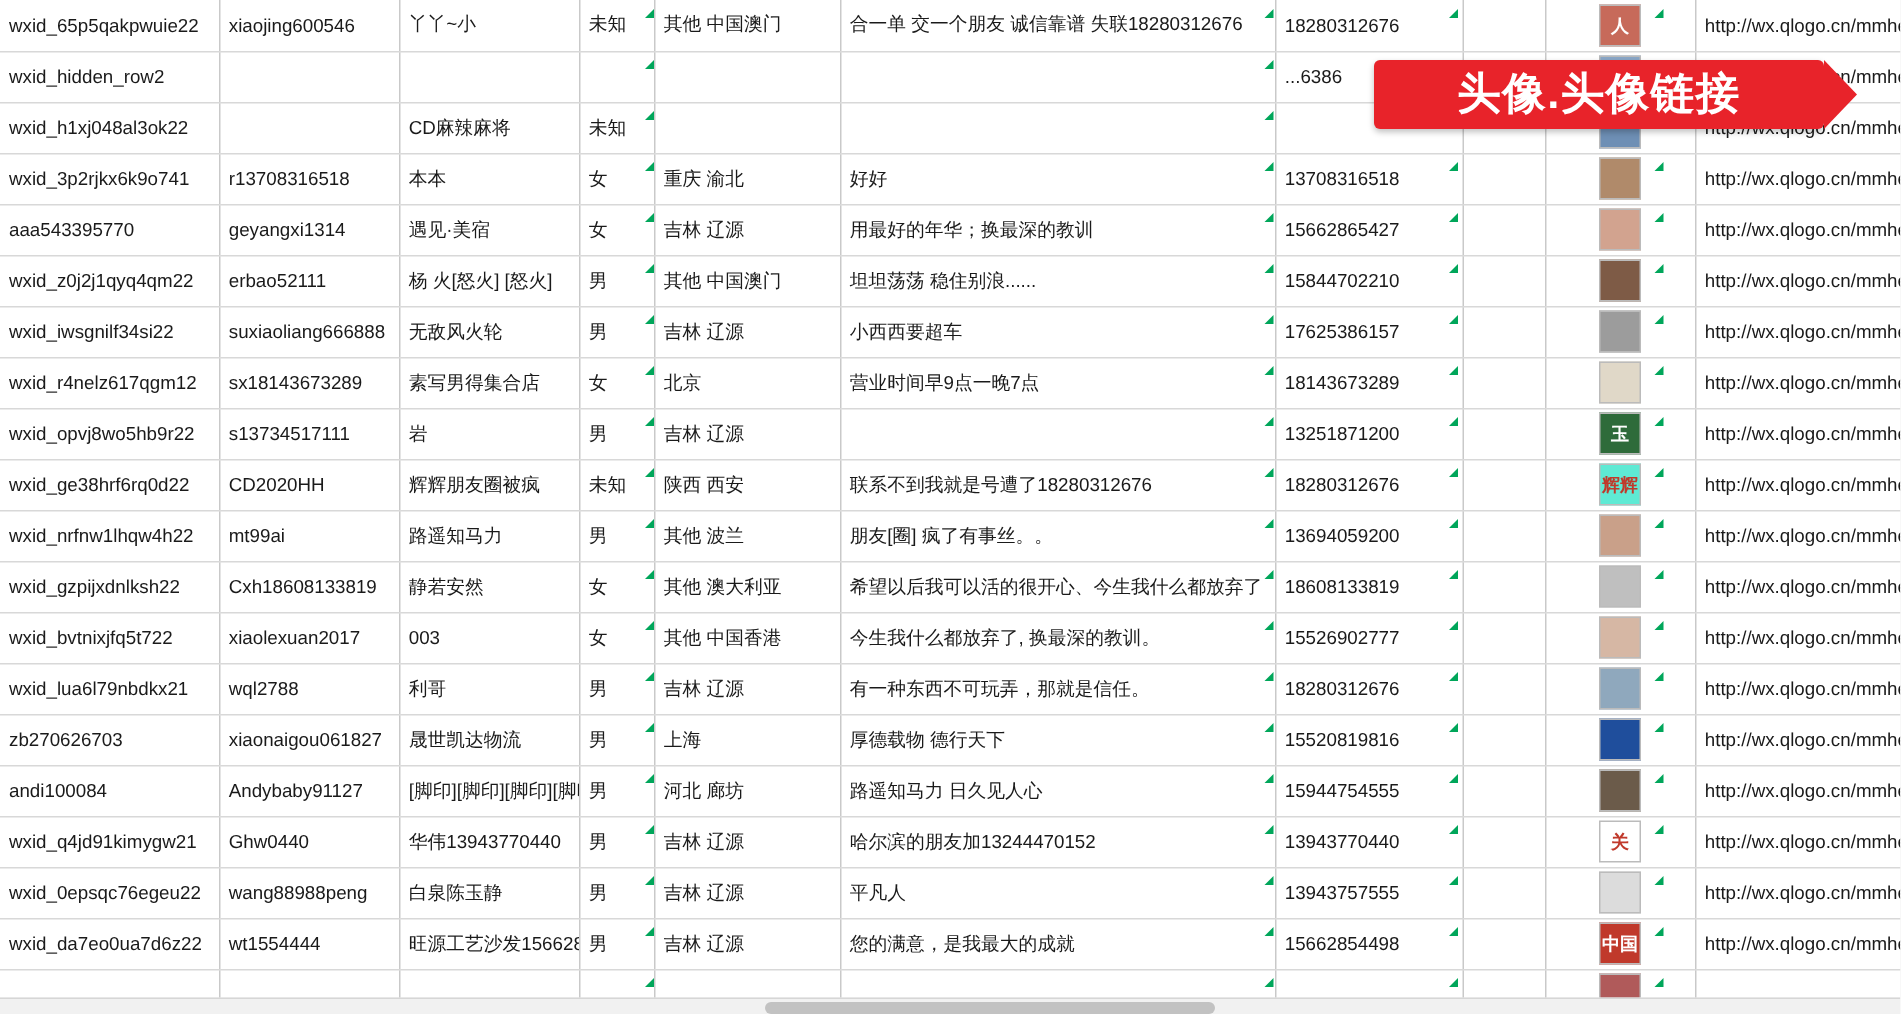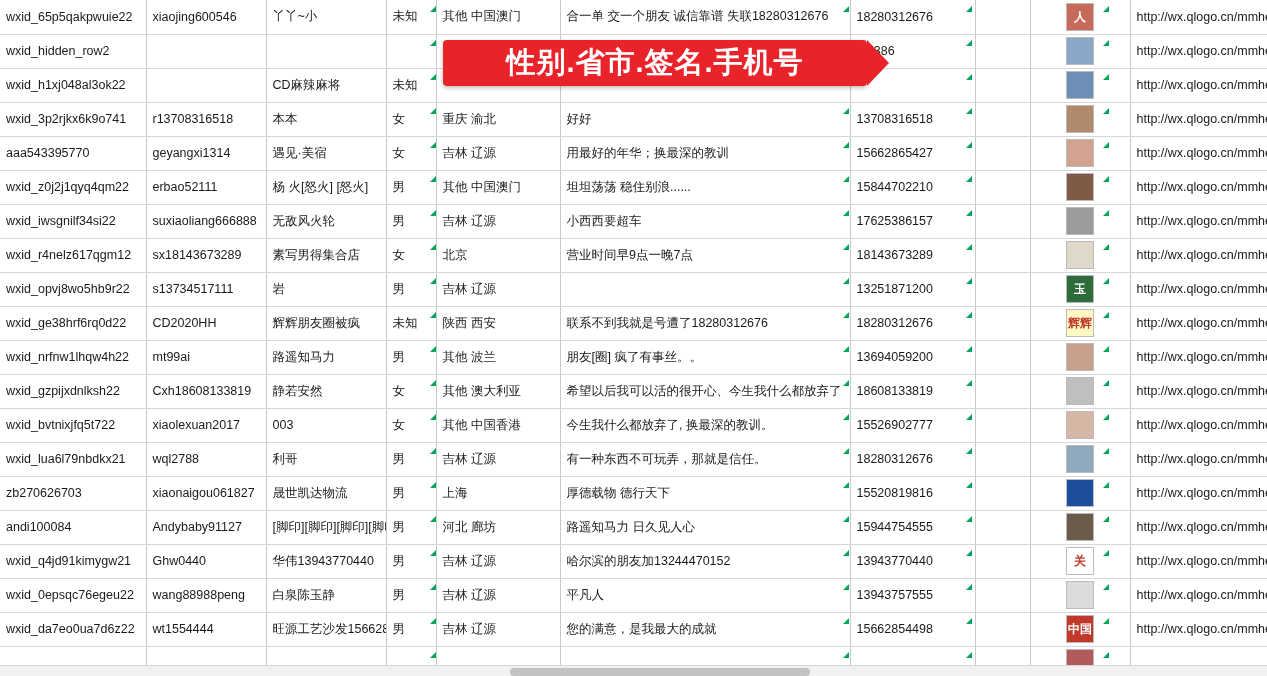--- a/index.html
+++ b/index.html
@@ -287,21 +287,21 @@
         </tr>
         <tr>
           <td>wxid_ge38hrf6rq0d22</td>
           <td>CD2020HH</td>
           <td>辉辉朋友圈被疯</td>
           <td>未知</td>
           <td>陕西 西安</td>
           <td>联系不到我就是号遭了18280312676</td>
           <td>18280312676</td>
           <td class="sep"></td>
-          <td class="col-avatar"><span class="avatar" style="background: #fef9c3;"><span class="ava-glyph" style="color: rgb(192, 57, 43);">辉辉</span></span></td>
+          <td class="col-avatar"><span class="avatar" style="background: #5eead4;"><span class="ava-glyph" style="color: rgb(192, 57, 43);">辉辉</span></span></td>
           <td class="col-url">http://wx.qlogo.cn/mmhead</td>
         </tr>
         <tr>
           <td>wxid_nrfnw1lhqw4h22</td>
           <td>mt99ai</td>
           <td>路遥知马力</td>
           <td>男</td>
           <td>其他 波兰</td>
           <td>朋友[圈] 疯了有事丝。。</td>
           <td>13694059200</td>
@@ -496,21 +496,21 @@
       <div class="tick" style="left: 430px; top: 618px;"></div>
       <div class="tick" style="left: 843px; top: 618px;"></div>
       <div class="tick" style="left: 966px; top: 618px;"></div>
       <div class="tick" style="left: 1103px; top: 618px;"></div>
       <div class="tick" style="left: 430px; top: 652px;"></div>
       <div class="tick" style="left: 843px; top: 652px;"></div>
       <div class="tick" style="left: 966px; top: 652px;"></div>
       <div class="tick" style="left: 1103px; top: 652px;"></div>
     </div>
 
-  <div class="banner b2">
-    <span class="txt">性别.省市.签名.手机号</span>
+  <div class="banner b3">
+    <span class="txt">头像.头像链接</span>
   </div>
 
   <div class="hscroll">
     <div class="thumb"></div>
   </div>
 
 </div>
 
 </body></html>

